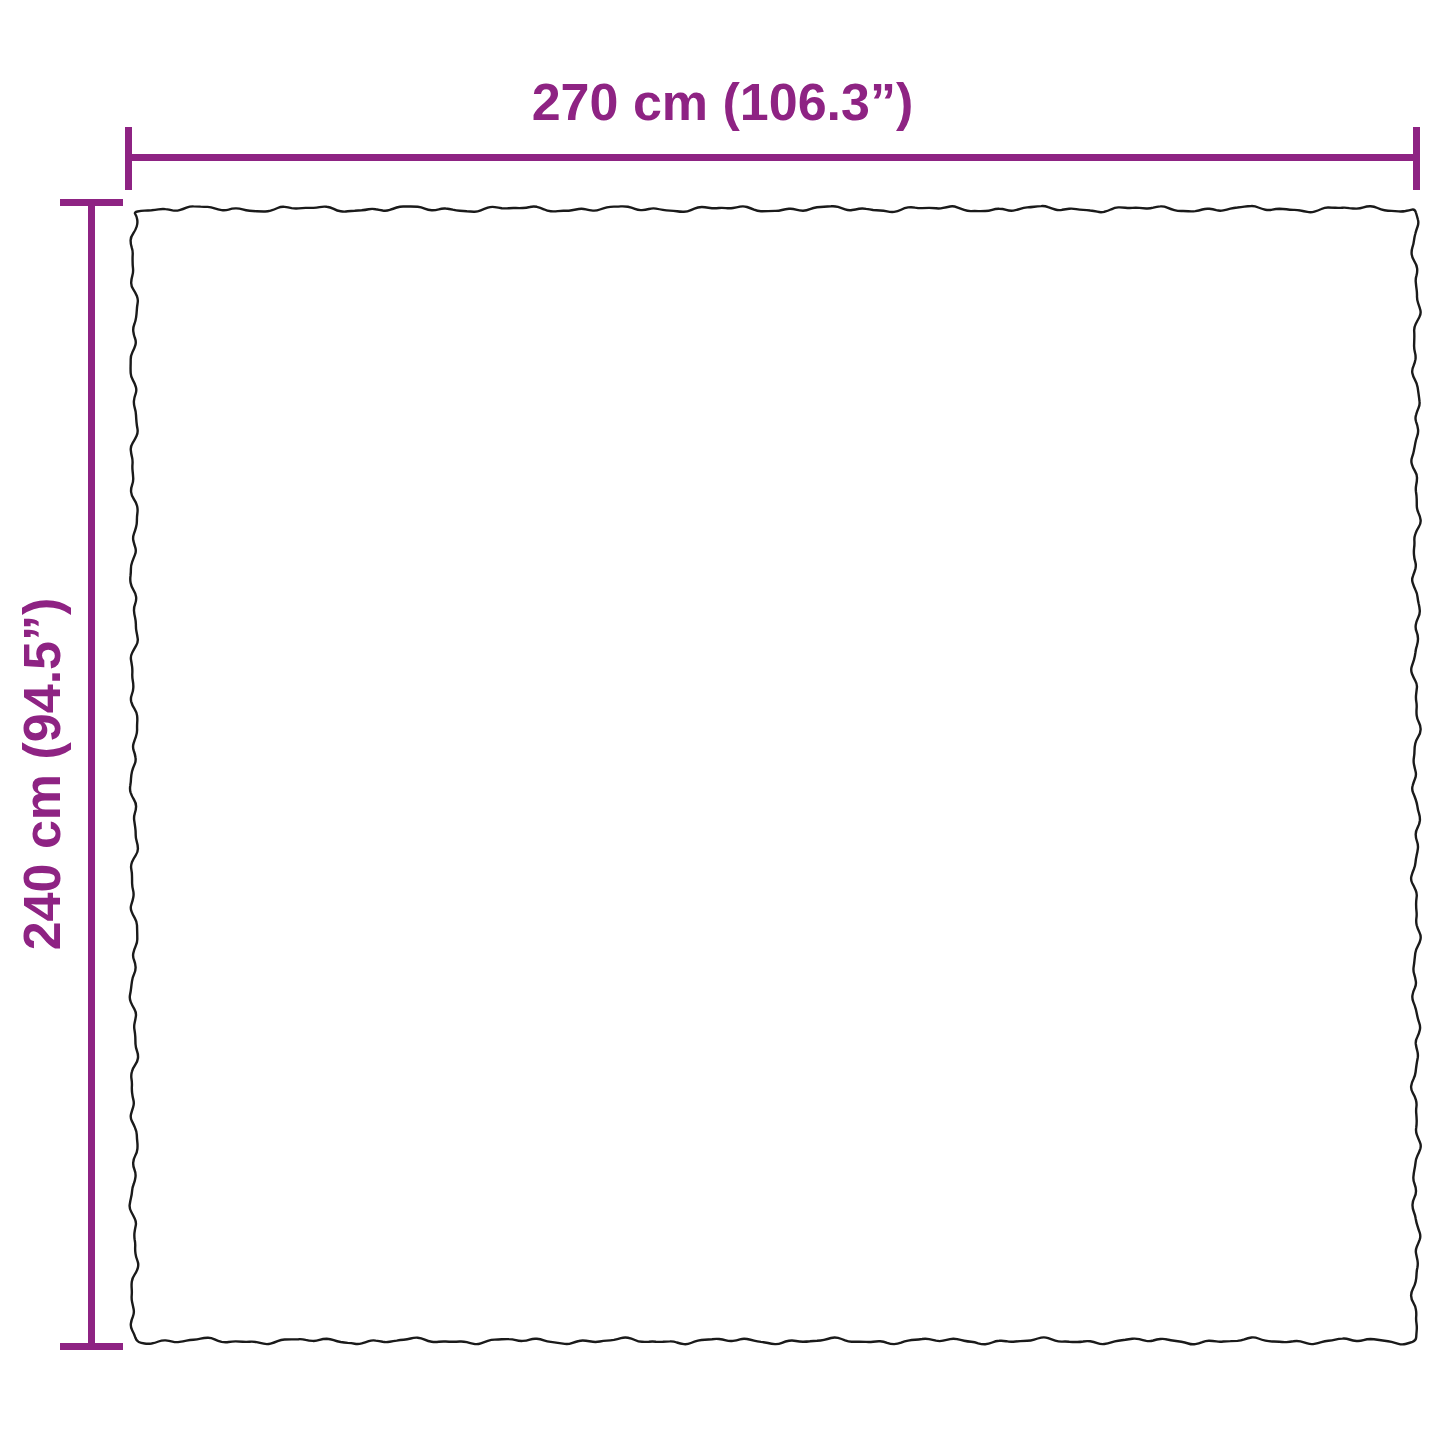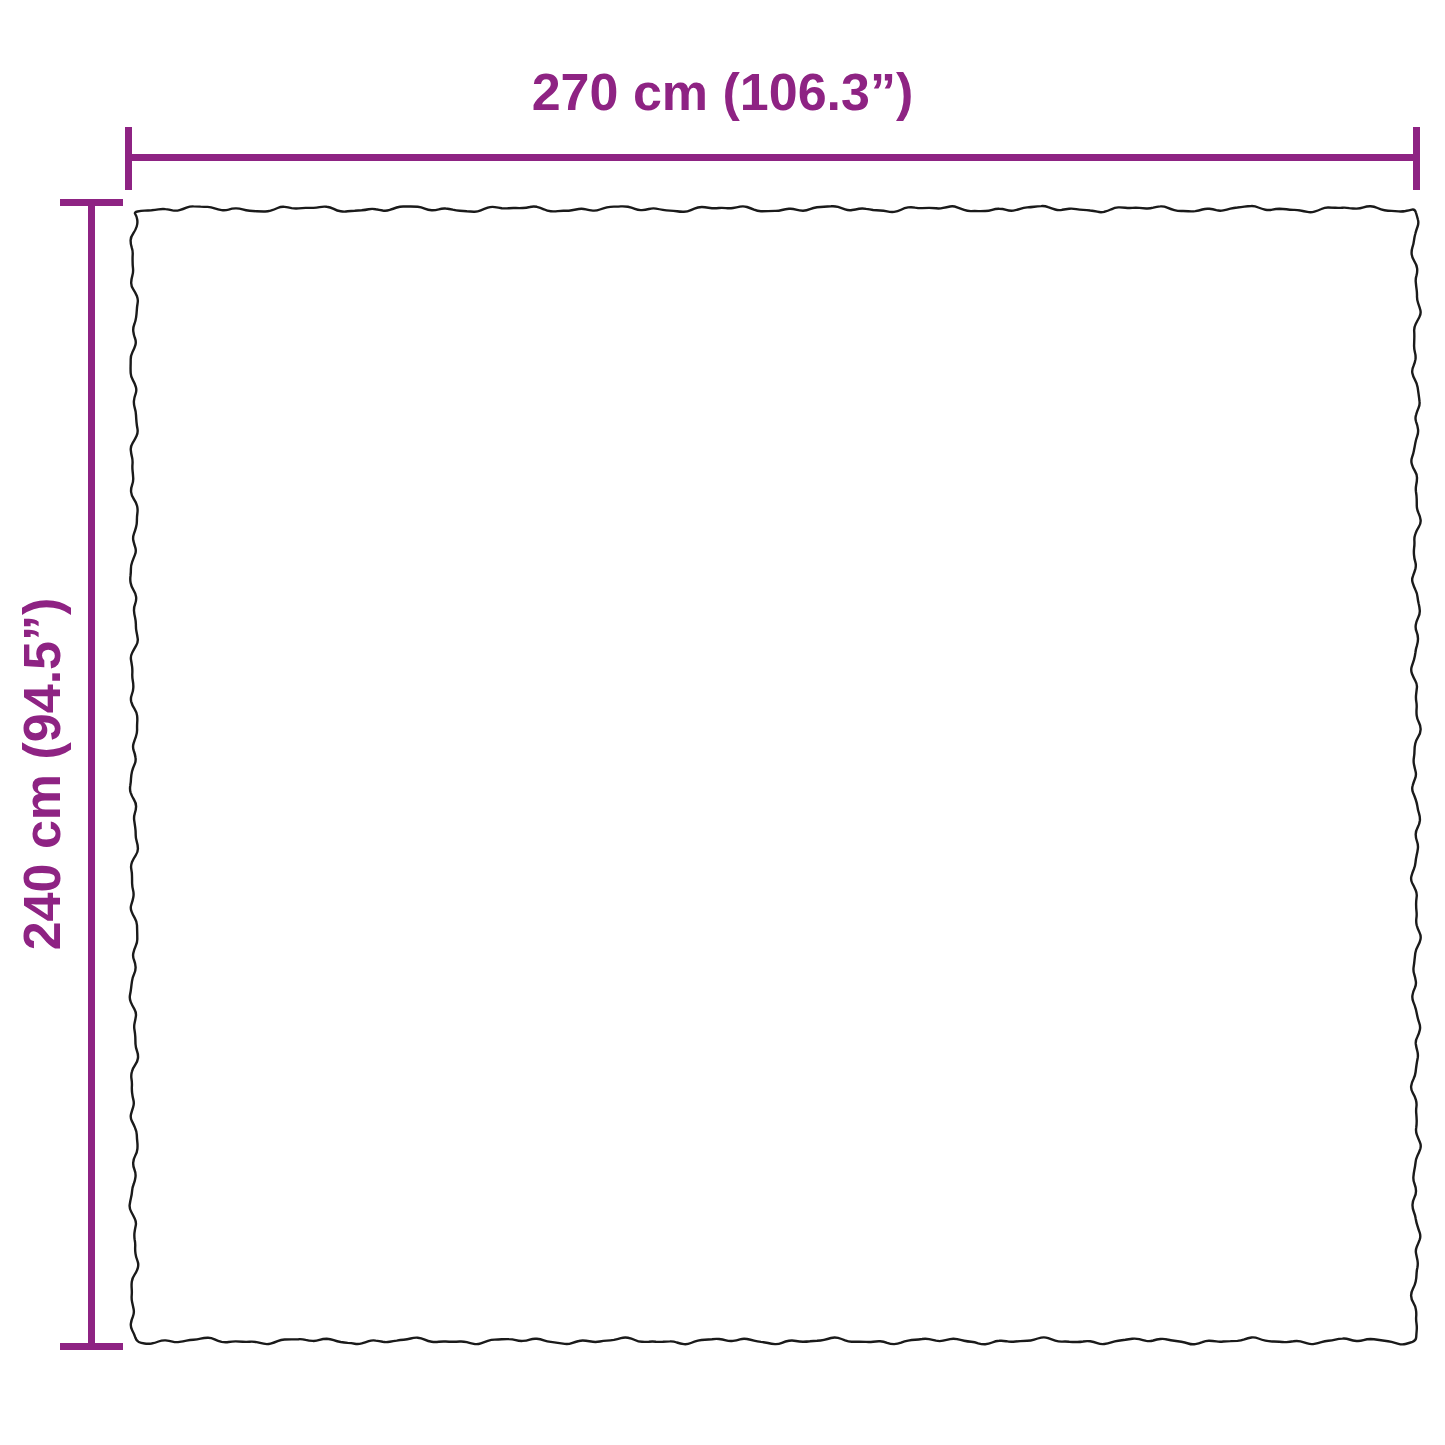--- a/index.html
+++ b/index.html
@@ -39,21 +39,21 @@
     position: absolute;
     color: var(--accent, #8e2383);
     font-size: 52px;
     font-weight: 700;
     letter-spacing: 0px;
     white-space: nowrap;
   }
   .width-label {
     left: 0;
     right: 0;
-    top: 62px;
+    top: 72px;
     text-align: center;
   }
   .height-label {
     left: 42px;
     top: 774px;
     transform: translate(-50%, -50%) rotate(-90deg);
   }
 </style>
 </head>
 <body>

